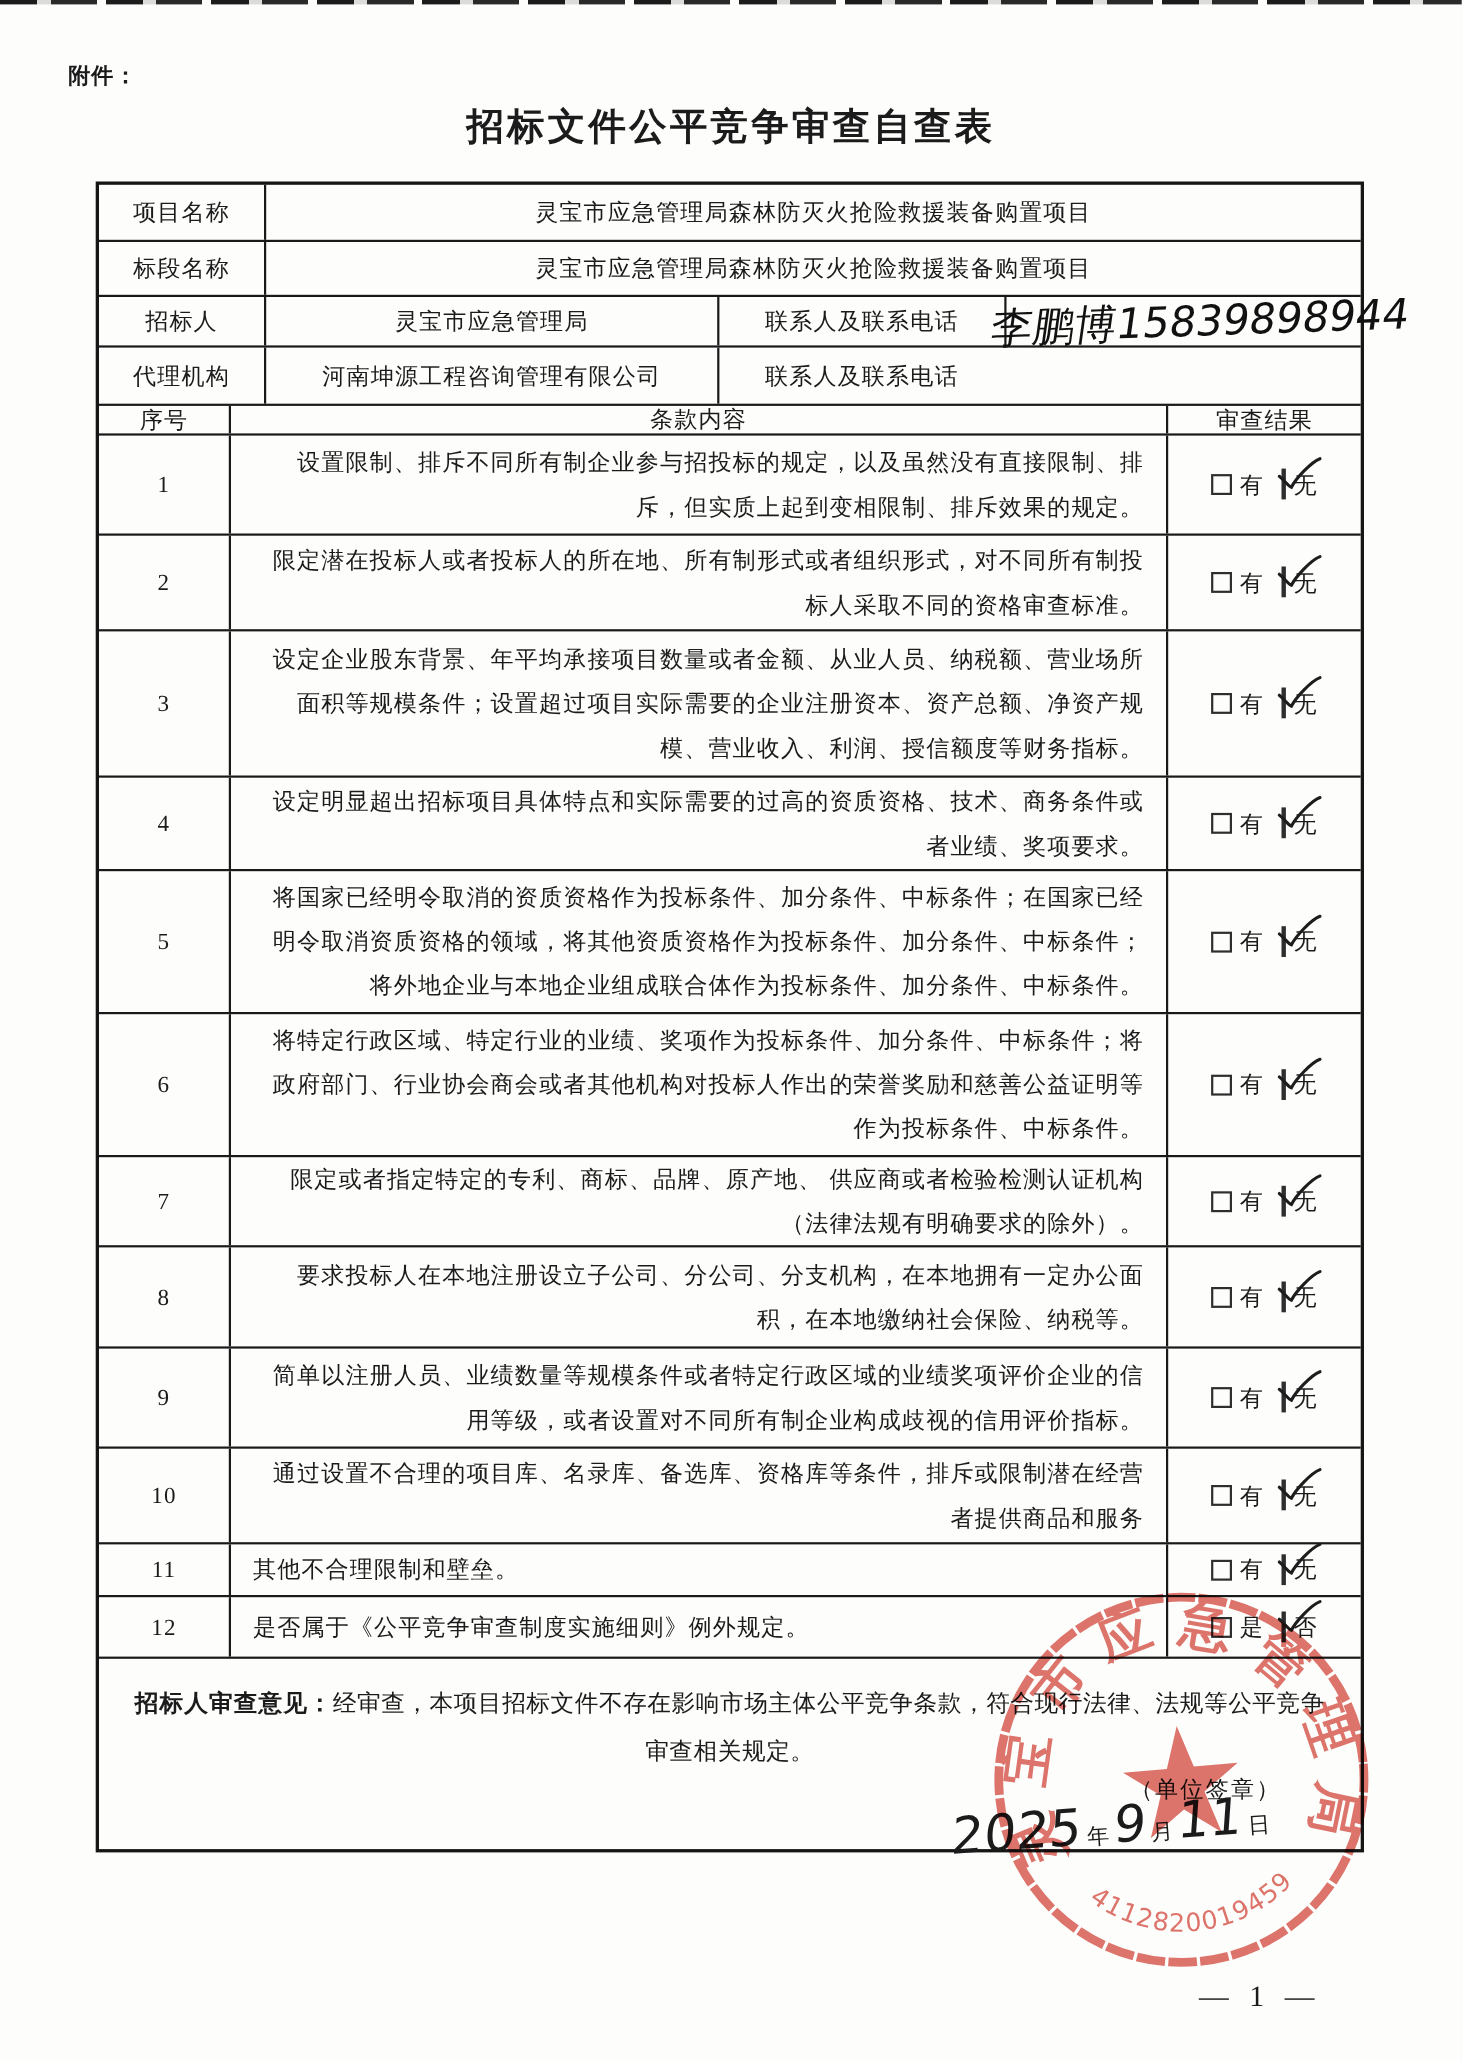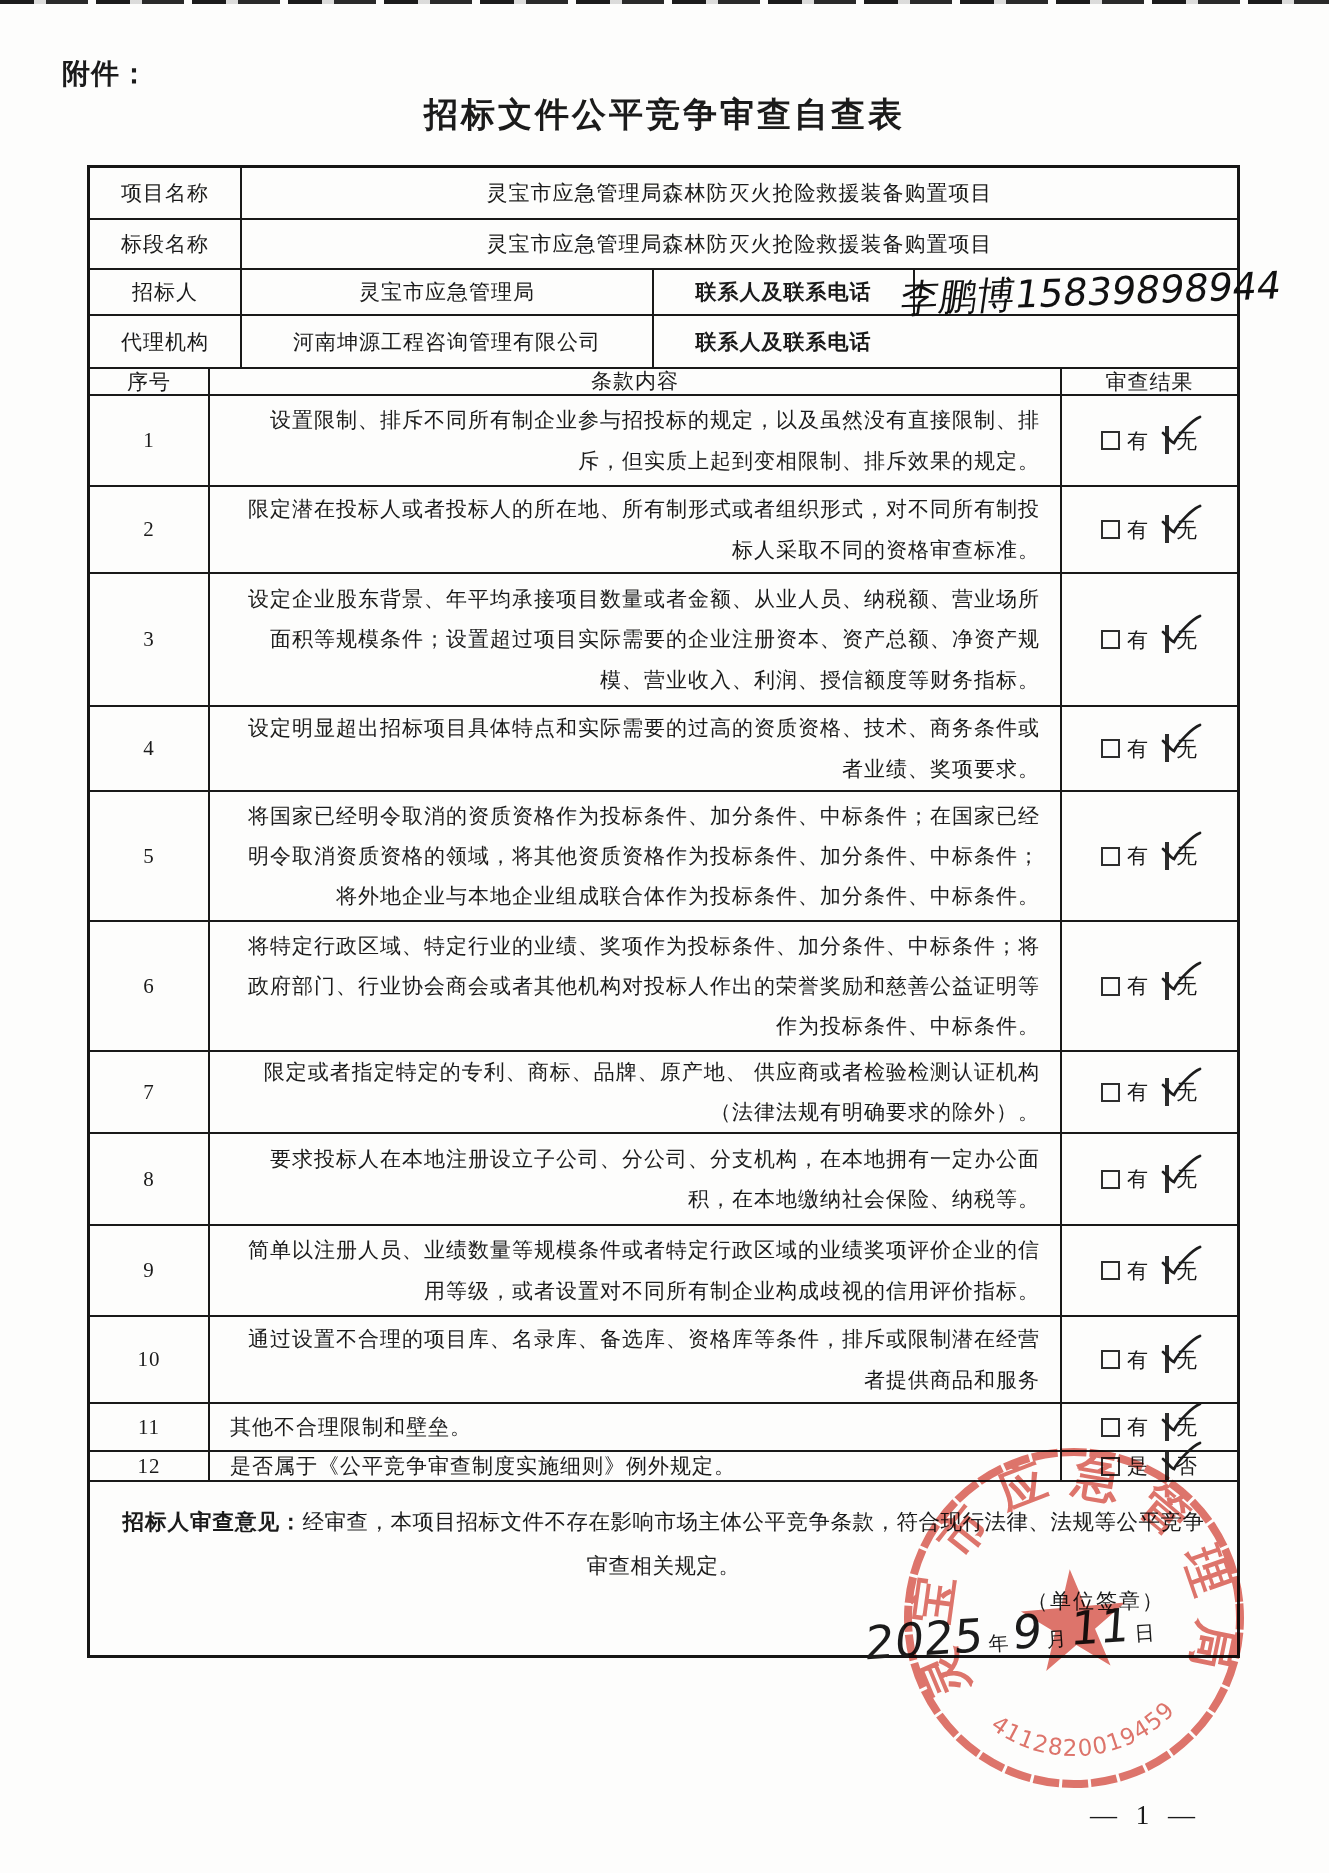--- a/index.html
+++ b/index.html
@@ -4,34 +4,34 @@
 <style>
   html,body{margin:0;padding:0;background:#e8e8e8;}
   .page{
     position:relative;width:1329px;height:1873px;margin:0 auto;
     background:#fdfdfc;color:#1b1b1b;overflow:hidden;
     font-family:"Liberation Serif","DejaVu Serif",serif;
   }
   .scan-strip{position:absolute;top:0;left:0;width:100%;height:4px;
     background:repeating-linear-gradient(90deg,#1c1c1c 0 34px,rgba(28,28,28,.15) 34px 46px,#2a2a2a 46px 88px,rgba(0,0,0,0) 88px 96px);}
   .attachment{position:absolute;left:62px;top:55px;font-family:"Liberation Sans","DejaVu Sans",sans-serif;
-    font-weight:bold;font-size:28px;letter-spacing:1px;}
+    font-weight:bold;font-size:20px;letter-spacing:1px;}
   .doc-title{position:absolute;left:0;top:92px;width:100%;text-align:center;
     font-family:"Liberation Sans","DejaVu Sans",sans-serif;font-weight:bold;font-size:34px;letter-spacing:3px;}
   .sheet{position:absolute;left:87px;top:165px;width:1153px;border:3px solid #161616;box-sizing:border-box;}
   .trow{display:flex;box-sizing:border-box;border-top:2px solid #191919;}
   .trow:first-child{border-top:none;}
   .cell{box-sizing:border-box;border-left:2px solid #191919;display:flex;align-items:center;justify-content:center;
     font-size:21px;letter-spacing:1px;position:relative;}
   .cell:first-child{border-left:none;}
   .cell.left{justify-content:flex-start;text-align:left;}
   .lbl{width:150px;flex:0 0 150px;text-align:right;}
   .val{flex:1;}
   .val-mid{width:412px;flex:0 0 412px;}
-  .contact-lbl{width:261px;flex:0 0 261px;font-weight:bold;}
+  .contact-lbl{width:261px;flex:0 0 261px;}
   .contact-val{flex:1;overflow:visible;}
   .col-no{width:118px;flex:0 0 118px;}
   .col-content{flex:1;padding:8px 20px;line-height:1.92;text-align:right;justify-content:flex-start;}
   .col-result{width:177px;flex:0 0 177px;}
   .hand{font-family:"DejaVu Sans",sans-serif;}
   .hand-phone{font-size:38px;white-space:nowrap;transform:rotate(-2deg) skewX(-10deg);
     margin-left:-14px;letter-spacing:0px;color:#111;}
   .res{display:flex;align-items:center;gap:16px;}
   .opt{display:flex;align-items:center;gap:7px;}
   .box{width:19px;height:19px;border:2px solid #2e2e2e;box-sizing:border-box;background:transparent;}
@@ -291,21 +291,21 @@
           <span class="opt">
               <span class="chk"><span class="box"></span><svg class="tick" viewBox="0 0 44 34">
                   <path d="M4 19 C9 23,12 28,15 29 C19 21,33 6,41 3" stroke="#1d1d1d" stroke-width="2.8" fill="none" stroke-linecap="round"></path>
                 </svg></span>
               <span>无</span>
             </span>
         </div>
       </div>
     </div>
 
-    <div class="trow" style="height:30px">
+    <div class="trow" style="height:56px">
       <div class="cell col-no">12</div>
       <div class="cell col-content">是否属于《公平竞争审查制度实施细则》例外规定。</div>
       <div class="cell col-result">
         <div class="res">
           <span class="opt">
               <span class="box"></span>
               <span>是</span>
             </span>
           <span class="opt">
               <span class="chk"><span class="box"></span><svg class="tick" viewBox="0 0 44 34">

